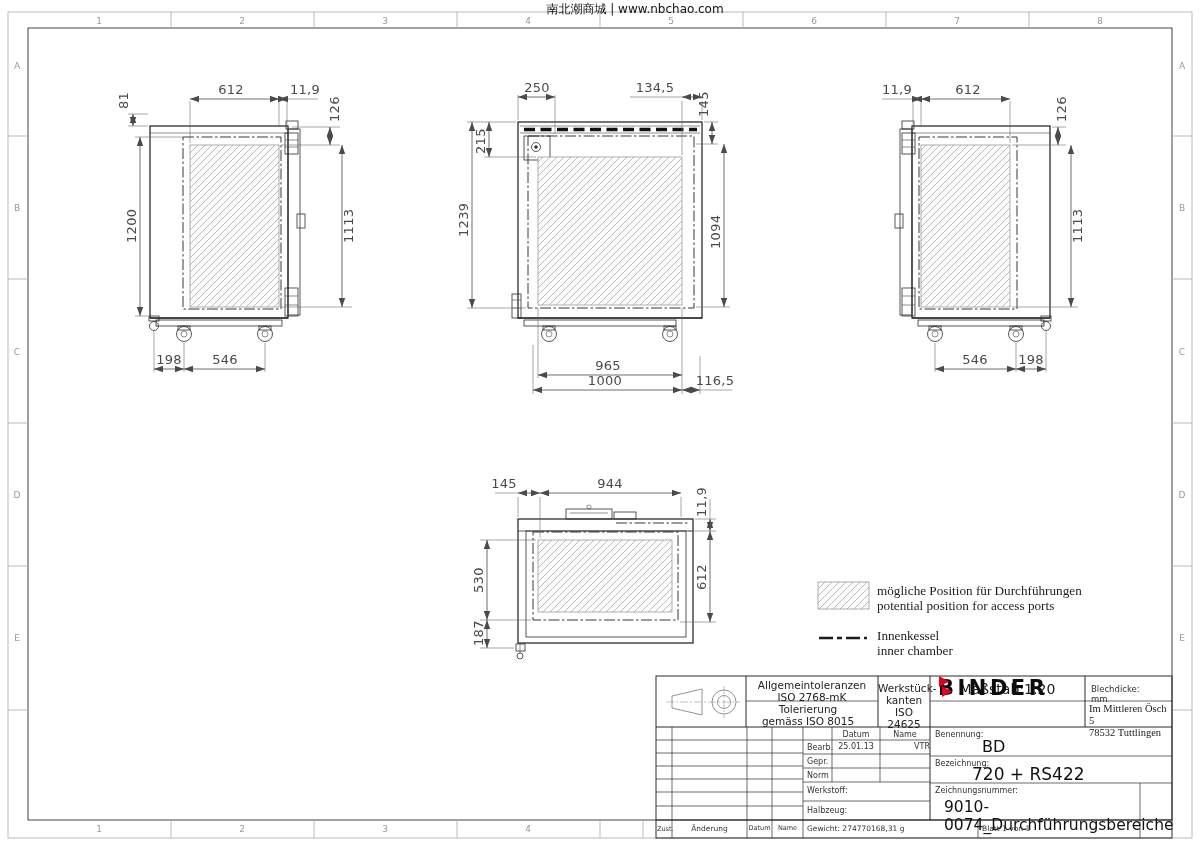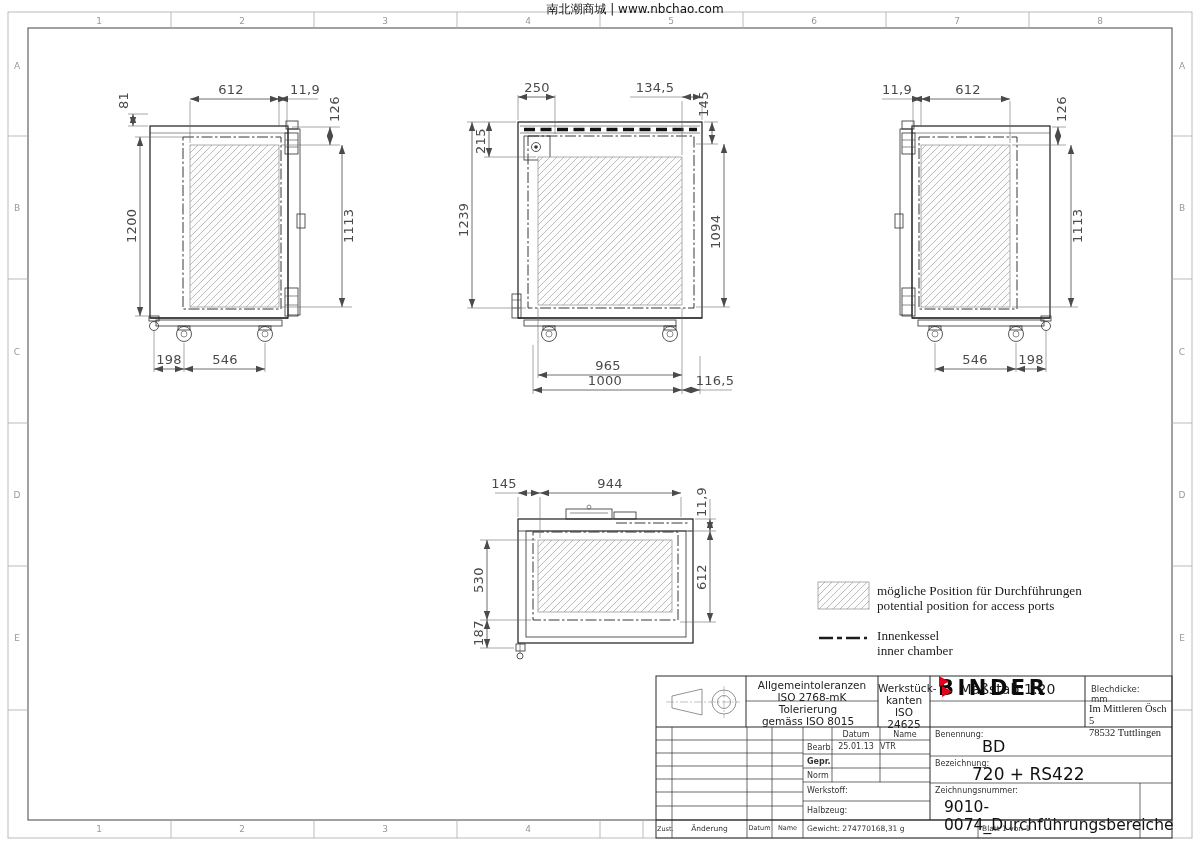--- a/index.html
+++ b/index.html
@@ -322,22 +322,22 @@
 </div>
 <div class="abs serif10" style="left:1089px;top:703px;width:82px;">
   <div>Im Mittleren Ösch 5</div>
   <div>78532 Tuttlingen</div>
 </div>
 
 <div class="abs t8" style="left:832px;top:730px;width:48px;text-align:center;">Datum</div>
 <div class="abs t8" style="left:880px;top:730px;width:50px;text-align:center;">Name</div>
 <div class="abs t8" style="left:807px;top:743px;">Bearb.</div>
 <div class="abs t8" style="left:832px;top:742px;width:48px;text-align:center;">25.01.13</div>
-<div class="abs t8" style="left:880px;top:742px;width:50px;text-align:left;">VTR</div>
-<div class="abs t8" style="left:807px;top:757px;font-weight:bold;">Gepr.</div>
+<div class="abs t8" style="left:880px;top:742px;width:50px;text-align:right;">VTR</div>
+<div class="abs t8" style="left:807px;top:757px;">Gepr.</div>
 <div class="abs t8" style="left:807px;top:771px;">Norm</div>
 <div class="abs t8" style="left:807px;top:786px;">Werkstoff:</div>
 <div class="abs t8" style="left:807px;top:806px;">Halbzeug:</div>
 
 <div class="abs t8" style="left:935px;top:730px;">Benennung:</div>
 <div class="abs big" style="left:982px;top:737px;">BD</div>
 <div class="abs t8" style="left:935px;top:759px;">Bezeichnung:</div>
 <div class="abs big2" style="left:972px;top:764px;">720 + RS422</div>
 <div class="abs t8" style="left:935px;top:786px;">Zeichnungsnummer:</div>
 <div class="abs big3" style="left:944px;top:798px;">9010-0074_Durchführungsbereiche</div>

